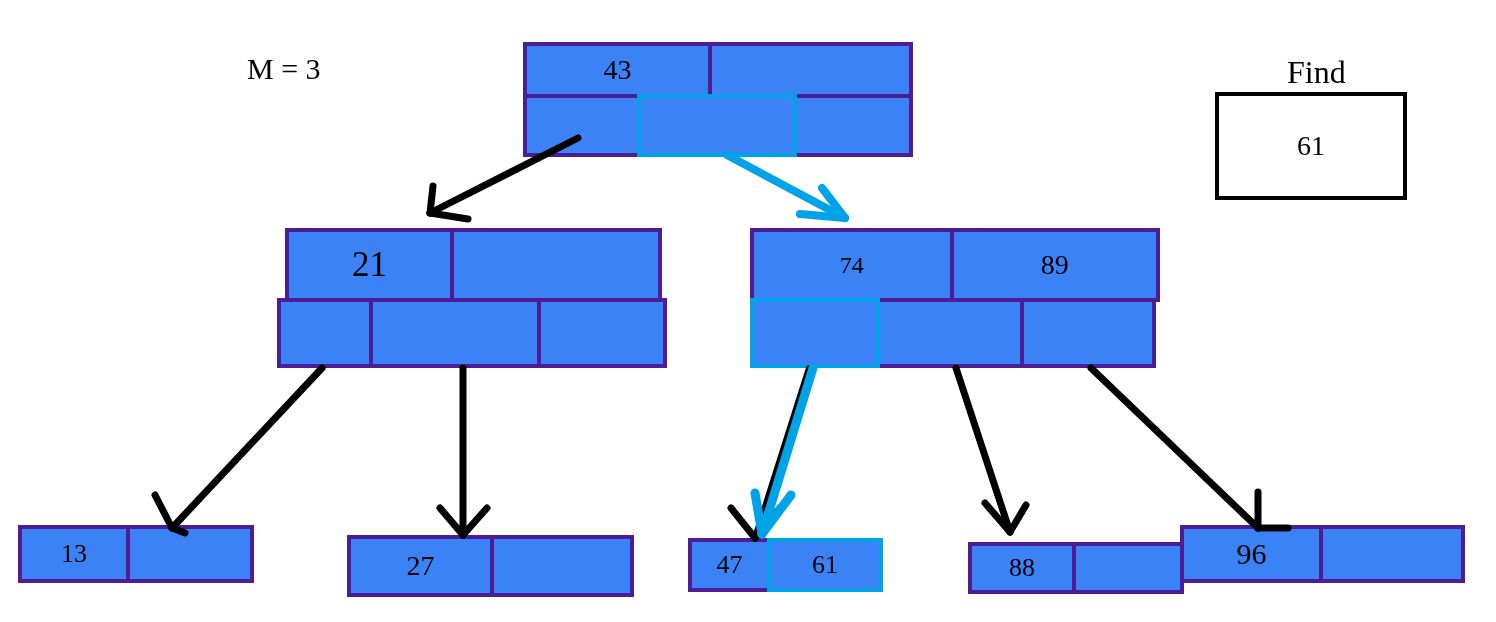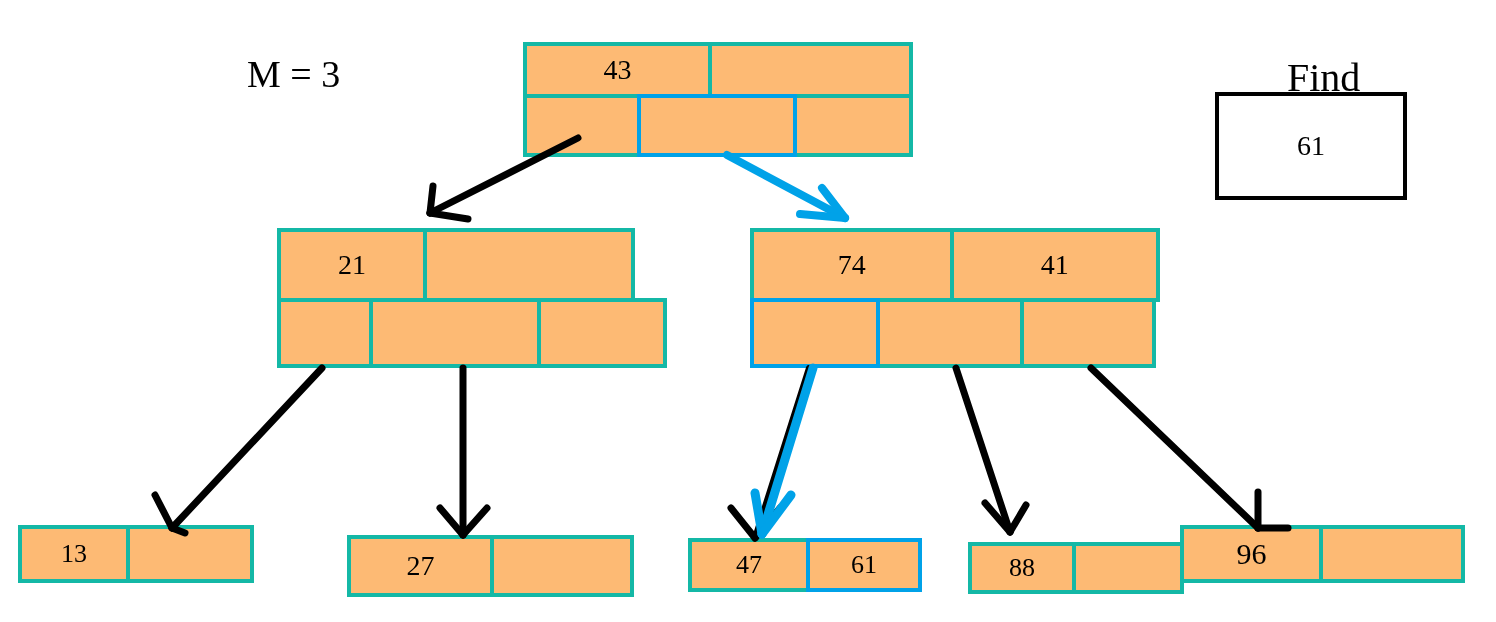--- a/index.html
+++ b/index.html
@@ -29,22 +29,22 @@
     display: flex;
     flex-direction: column;
   }
   .row {
     display: flex;
     flex-direction: row;
     box-sizing: border-box;
   }
   .cell {
     box-sizing: border-box;
-    border: 4px solid #14b8a6;
-    background: #fdba74;
+    border: 4px solid #4c1d95;
+    background: #3b82f6;
     display: flex;
     align-items: center;
     justify-content: center;
     color: #000000;
     font-family: "Liberation Serif", "DejaVu Serif", serif;
     position: relative;
   }
   .cell.hl {
     border-color: #00A2E8;
     z-index: 5;
@@ -75,23 +75,23 @@
     justify-content: center;
     color: #000000;
     font-family: "Liberation Serif", "DejaVu Serif", serif;
   }
 </style>
 </head>
 <body>
 
 <div id="canvas">
 
-  <div class="plain-label" style="left:247px; top:52px; font-size:38px;">M = 3</div>
-
-  <div class="plain-label" style="left:1287px; top:54px; font-size:40px;">Find</div>
+  <div class="plain-label" style="left:247px; top:52px; font-size:30px;">M = 3</div>
+
+  <div class="plain-label" style="left:1287px; top:54px; font-size:32px;">Find</div>
   <div class="find-box" style="left:1215px; top:92px; width:192px; height:108px; font-size:28px;">
     <span>61</span>
   </div>
 
   <div class="node" style="left:523px; top:42px; width:390px;">
     <div class="row">
       <div class="cell" style="width:189px; height:56px; font-size:28px;">
         <span>43</span>
       </div>
       <div class="cell" style="width:205px; height:56px; font-size:28px;">
@@ -100,41 +100,41 @@
     </div>
     <div class="row">
       <div class="cell" style="width:118px; height:63px;"></div>
       <div class="cell hl" style="width:160px; height:63px;"></div>
       <div class="cell" style="width:120px; height:63px;"></div>
     </div>
   </div>
 
   <div class="node" style="left:277px; top:228px; width:390px;">
     <div class="row">
-      <div class="cell" style="width:150px; height:74px; font-size:28px;">
+      <div class="cell" style="width:169px; height:74px; font-size:35px;margin-left:8px;">
         <span>21</span>
       </div>
       <div class="cell" style="width:212px; height:74px; font-size:28px;">
         <span></span>
       </div>
     </div>
     <div class="row">
       <div class="cell" style="width:96px; height:70px;"></div>
       <div class="cell" style="width:172px; height:70px;"></div>
       <div class="cell" style="width:130px; height:70px;"></div>
     </div>
   </div>
 
   <div class="node" style="left:750px; top:228px; width:410px;">
     <div class="row">
-      <div class="cell" style="width:210px; height:74px; font-size:28px;font-family:Liberation Serif, serif;">
+      <div class="cell" style="width:210px; height:74px; font-size:24px;font-family:Liberation Serif, serif;">
         <span>74</span>
       </div>
       <div class="cell" style="width:217px; height:74px; font-size:28px;">
-        <span>41</span>
+        <span>89</span>
       </div>
     </div>
     <div class="row">
       <div class="cell hl" style="width:130px; height:70px;"></div>
       <div class="cell" style="width:148px; height:70px;"></div>
       <div class="cell" style="width:136px; height:70px;"></div>
     </div>
   </div>
 
   <div class="node" style="left:18px; top:525px;">
@@ -154,21 +154,21 @@
         <span>27</span>
       </div>
       <div class="cell" style="width:144px; height:62px; font-size:26px;">
         <span></span>
       </div>
     </div>
   </div>
 
   <div class="node" style="left:688px; top:538px;">
     <div class="row">
-      <div class="cell" style="width:122px; height:54px; font-size:26px;">
+      <div class="cell" style="width:83px; height:54px; font-size:26px;">
         <span>47</span>
       </div>
       <div class="cell hl" style="width:116px; height:54px; font-size:26px;">
         <span>61</span>
       </div>
     </div>
   </div>
 
   <div class="node" style="left:928px; top:542px;padding-left:40px;">
     <div class="row">

